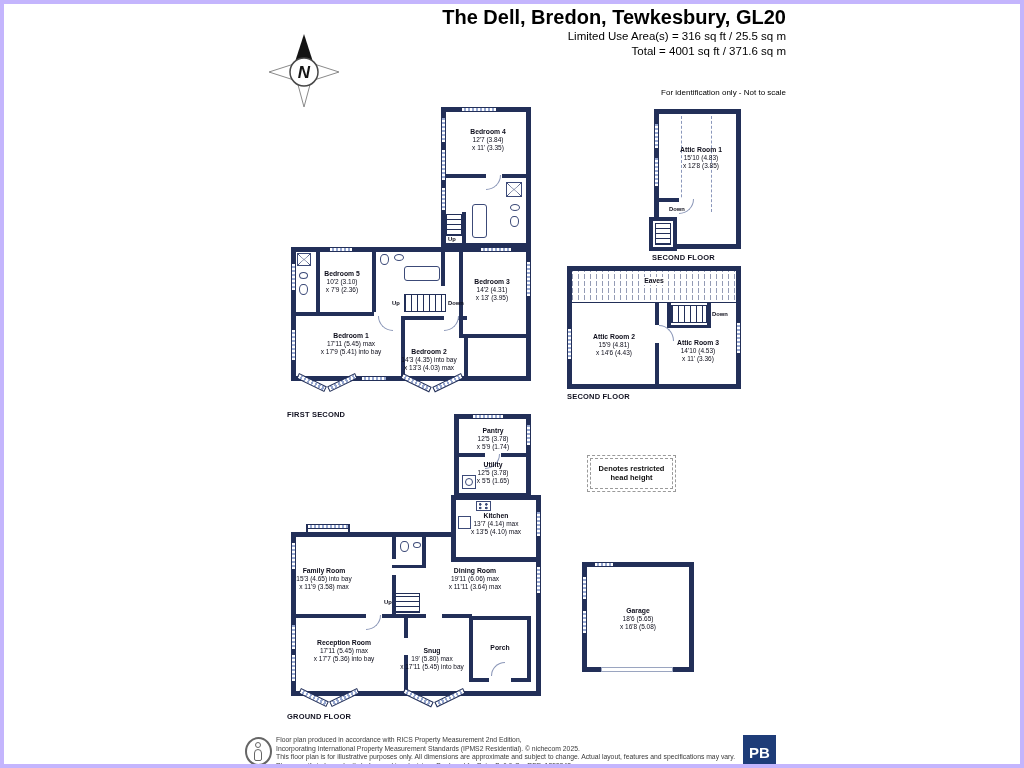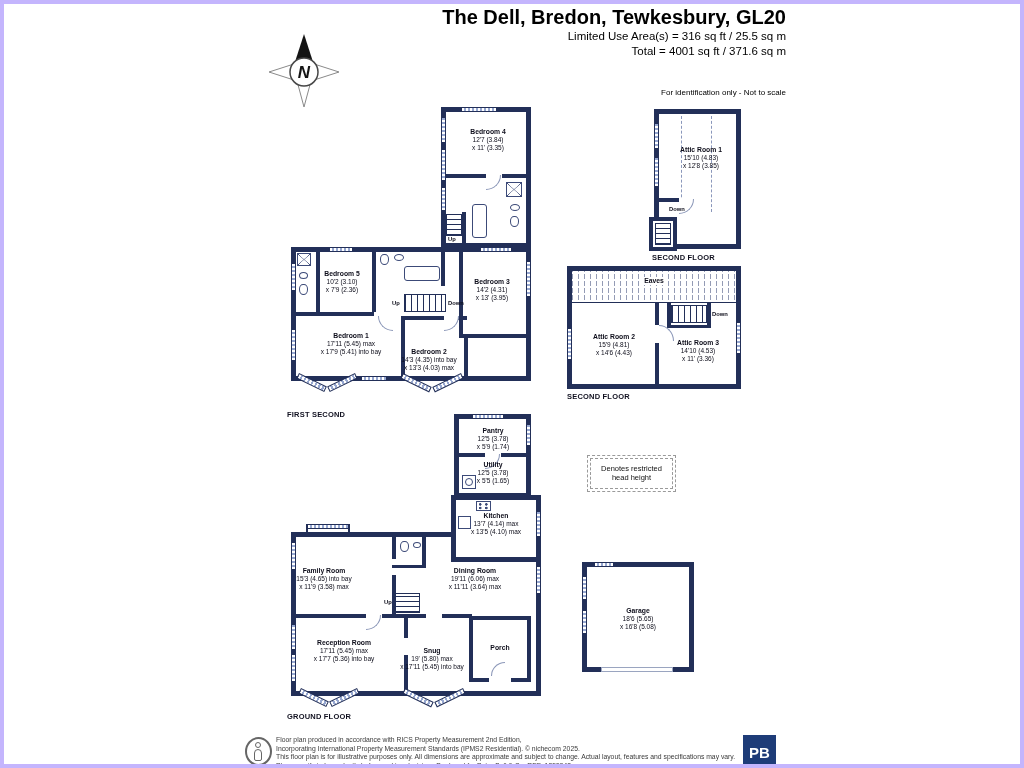--- a/index.html
+++ b/index.html
@@ -199,21 +199,21 @@
       <b>Attic Room 3</b>
       <span>14'10 (4.53)</span>
       <span>x 11' (3.36)</span>
     </div>
     <div class="win-v" style="left:-5px;top:58px;height:30px"></div>
     <div class="win-v" style="right:-5px;top:52px;height:30px"></div>
   </div>
   <div class="floor-label" style="left:563px;top:388px">SECOND FLOOR</div>
 
   <div class="abs" style="left:583px;top:451px;width:89px;height:37px;border:1px dashed #9a9a9a;padding:2px">
-    <div style="width:100%;height:100%;border:1px dashed #9a9a9a;display:flex;align-items:center;justify-content:center;text-align:center;font-weight:normal;font-size:7.5px;line-height:8.6px;color:#111;padding:1px">Denotes restricted head height</div>
+    <div style="width:100%;height:100%;border:1px dashed #9a9a9a;display:flex;align-items:center;justify-content:center;text-align:center;font-weight:bold;font-size:7.5px;line-height:8.6px;color:#111;padding:1px">Denotes restricted head height</div>
   </div>
 
   <div class="plan" style="left:450px;top:410px;width:77px;height:84px">
     <div class="win-h" style="left:14px;top:-5px;width:30px"></div>
     <div class="win-v" style="right:-5px;top:6px;height:20px"></div>
     <div class="rlabel" style="left:34px;top:8px">
       <b>Pantry</b>
       <span>12'5 (3.78)</span>
       <span>x 5'9 (1.74)</span>
     </div>

